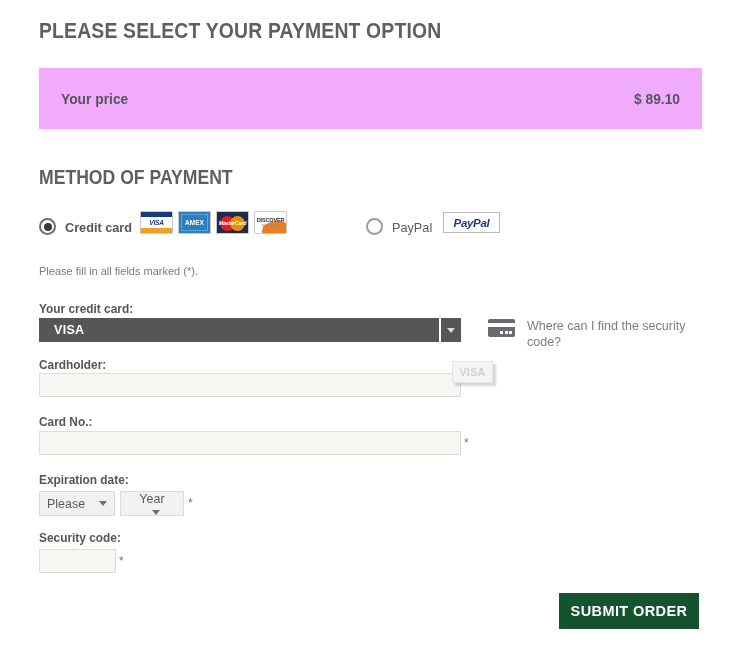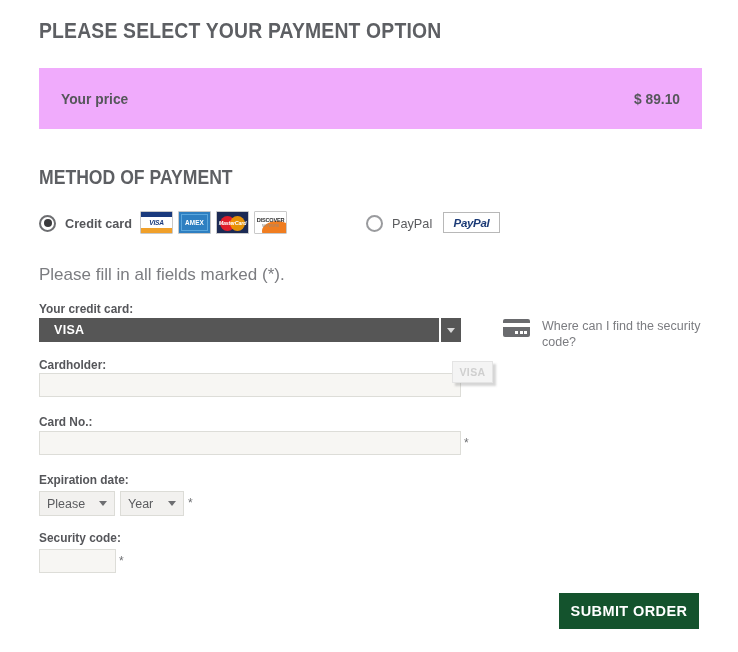--- a/index.html
+++ b/index.html
@@ -60,21 +60,21 @@
     transform: scaleX(0.92);
     transform-origin: left center;
     white-space: nowrap;
   }
   .price-value { transform-origin: right center; }
 
   
   .pay-option {
     position: absolute;
     display: flex;
-    align-items: center;
+    align-items: flex-end;
     height: 24px;
   }
   #opt-credit { left: 39px; top: 211px; }
   #opt-paypal { left: 366px; top: 211px; }
 
   .radio {
     width: 17px; height: 17px;
     border-radius: 50%;
     border: 2px solid #6d6e71;
     background: #ffffff;
@@ -177,21 +177,21 @@
     font-weight: bold;
     font-style: italic;
     color: #1b3a76;
     letter-spacing: -0.3px;
   }
 
   
   .hint-text {
     position: absolute;
     left: 39px; top: 265px;
-    font-size: 17px;
+    font-size: 11px;
     color: #7b7c80;
     white-space: nowrap;
   }
 
   .field-label {
     position: absolute;
     font-size: 12.5px;
     font-weight: bold;
     color: #55565a;
     white-space: nowrap;
@@ -268,21 +268,21 @@
   .ghost-option span {
     font-size: 10.5px;
     font-weight: bold;
     color: #cfcfcf;
     letter-spacing: 0.4px;
   }
 
   
   .cvv-help {
     position: absolute;
-    left: 503px; top: 318px;
+    left: 488px; top: 318px;
     display: flex;
     align-items: flex-start;
     width: 210px;
     justify-content: space-between;
   }
   .cvv-card {
     width: 27px; height: 18px;
     background: #6a6b6e;
     border-radius: 2px;
     position: relative;
@@ -423,21 +423,21 @@
 
   <div class="field-label" style="left:39px; top:415px;">Card No.:</div>
   <input class="txt-input" style="left: 39px; top: 431px; width: 422px;" placeholder="">
   <span class="asterisk" style="left:464px; top:436px;">*</span>
 
   <div class="field-label" style="left:39px; top:473px;">Expiration date:</div>
   <div class="mini-select" style="left:39px; top:491px; width:76px;">
     <span class="cap">Please</span>
     <span class="arw"></span>
   </div>
-  <div class="mini-select" style="left:120px; top:491px; width:64px;">
+  <div class="mini-select" style="left:120px; top:491px; width:64px;flex-direction:column;">
     <span class="cap">Year</span>
     <span class="arw"></span>
   </div>
   <span class="asterisk" style="left:188px; top:496px;">*</span>
 
   <div class="field-label" style="left:39px; top:531px;">Security code:</div>
   <input class="txt-input" style="left: 39px; top: 549px; width: 77px;" placeholder="">
   <span class="asterisk" style="left:119px; top:554px;">*</span>
 
   <button class="submit-btn">SUBMIT ORDER</button>

